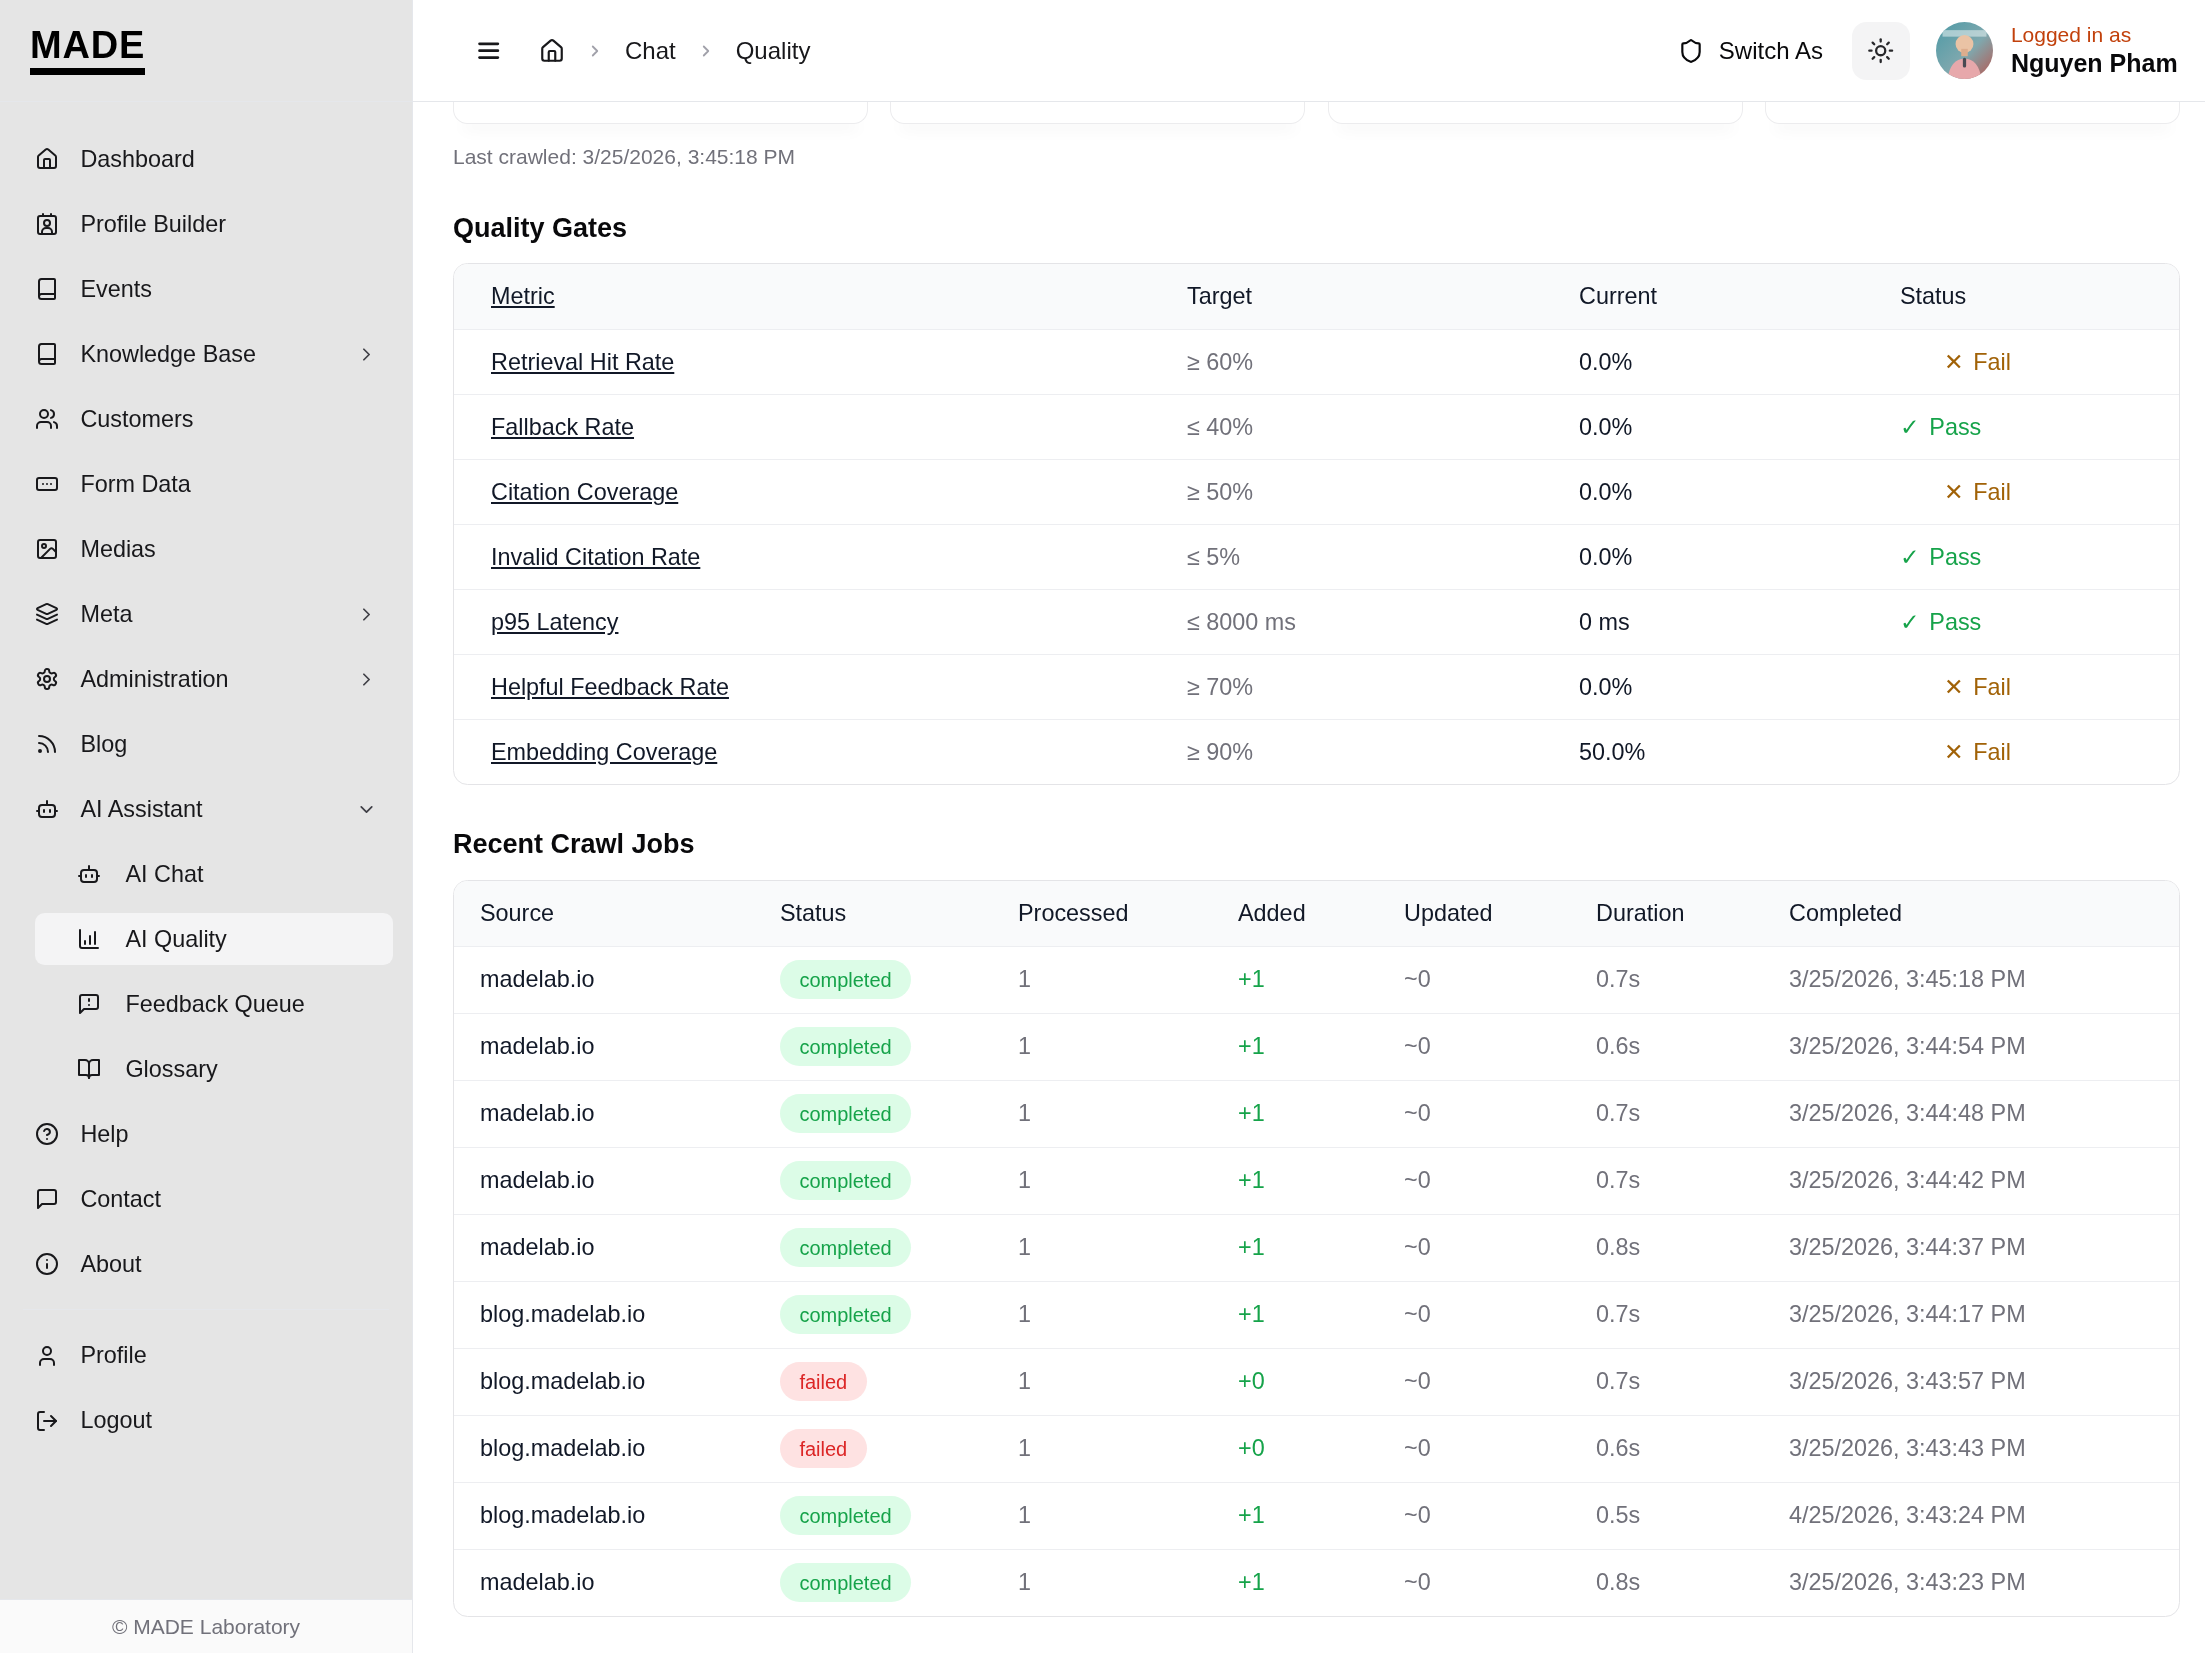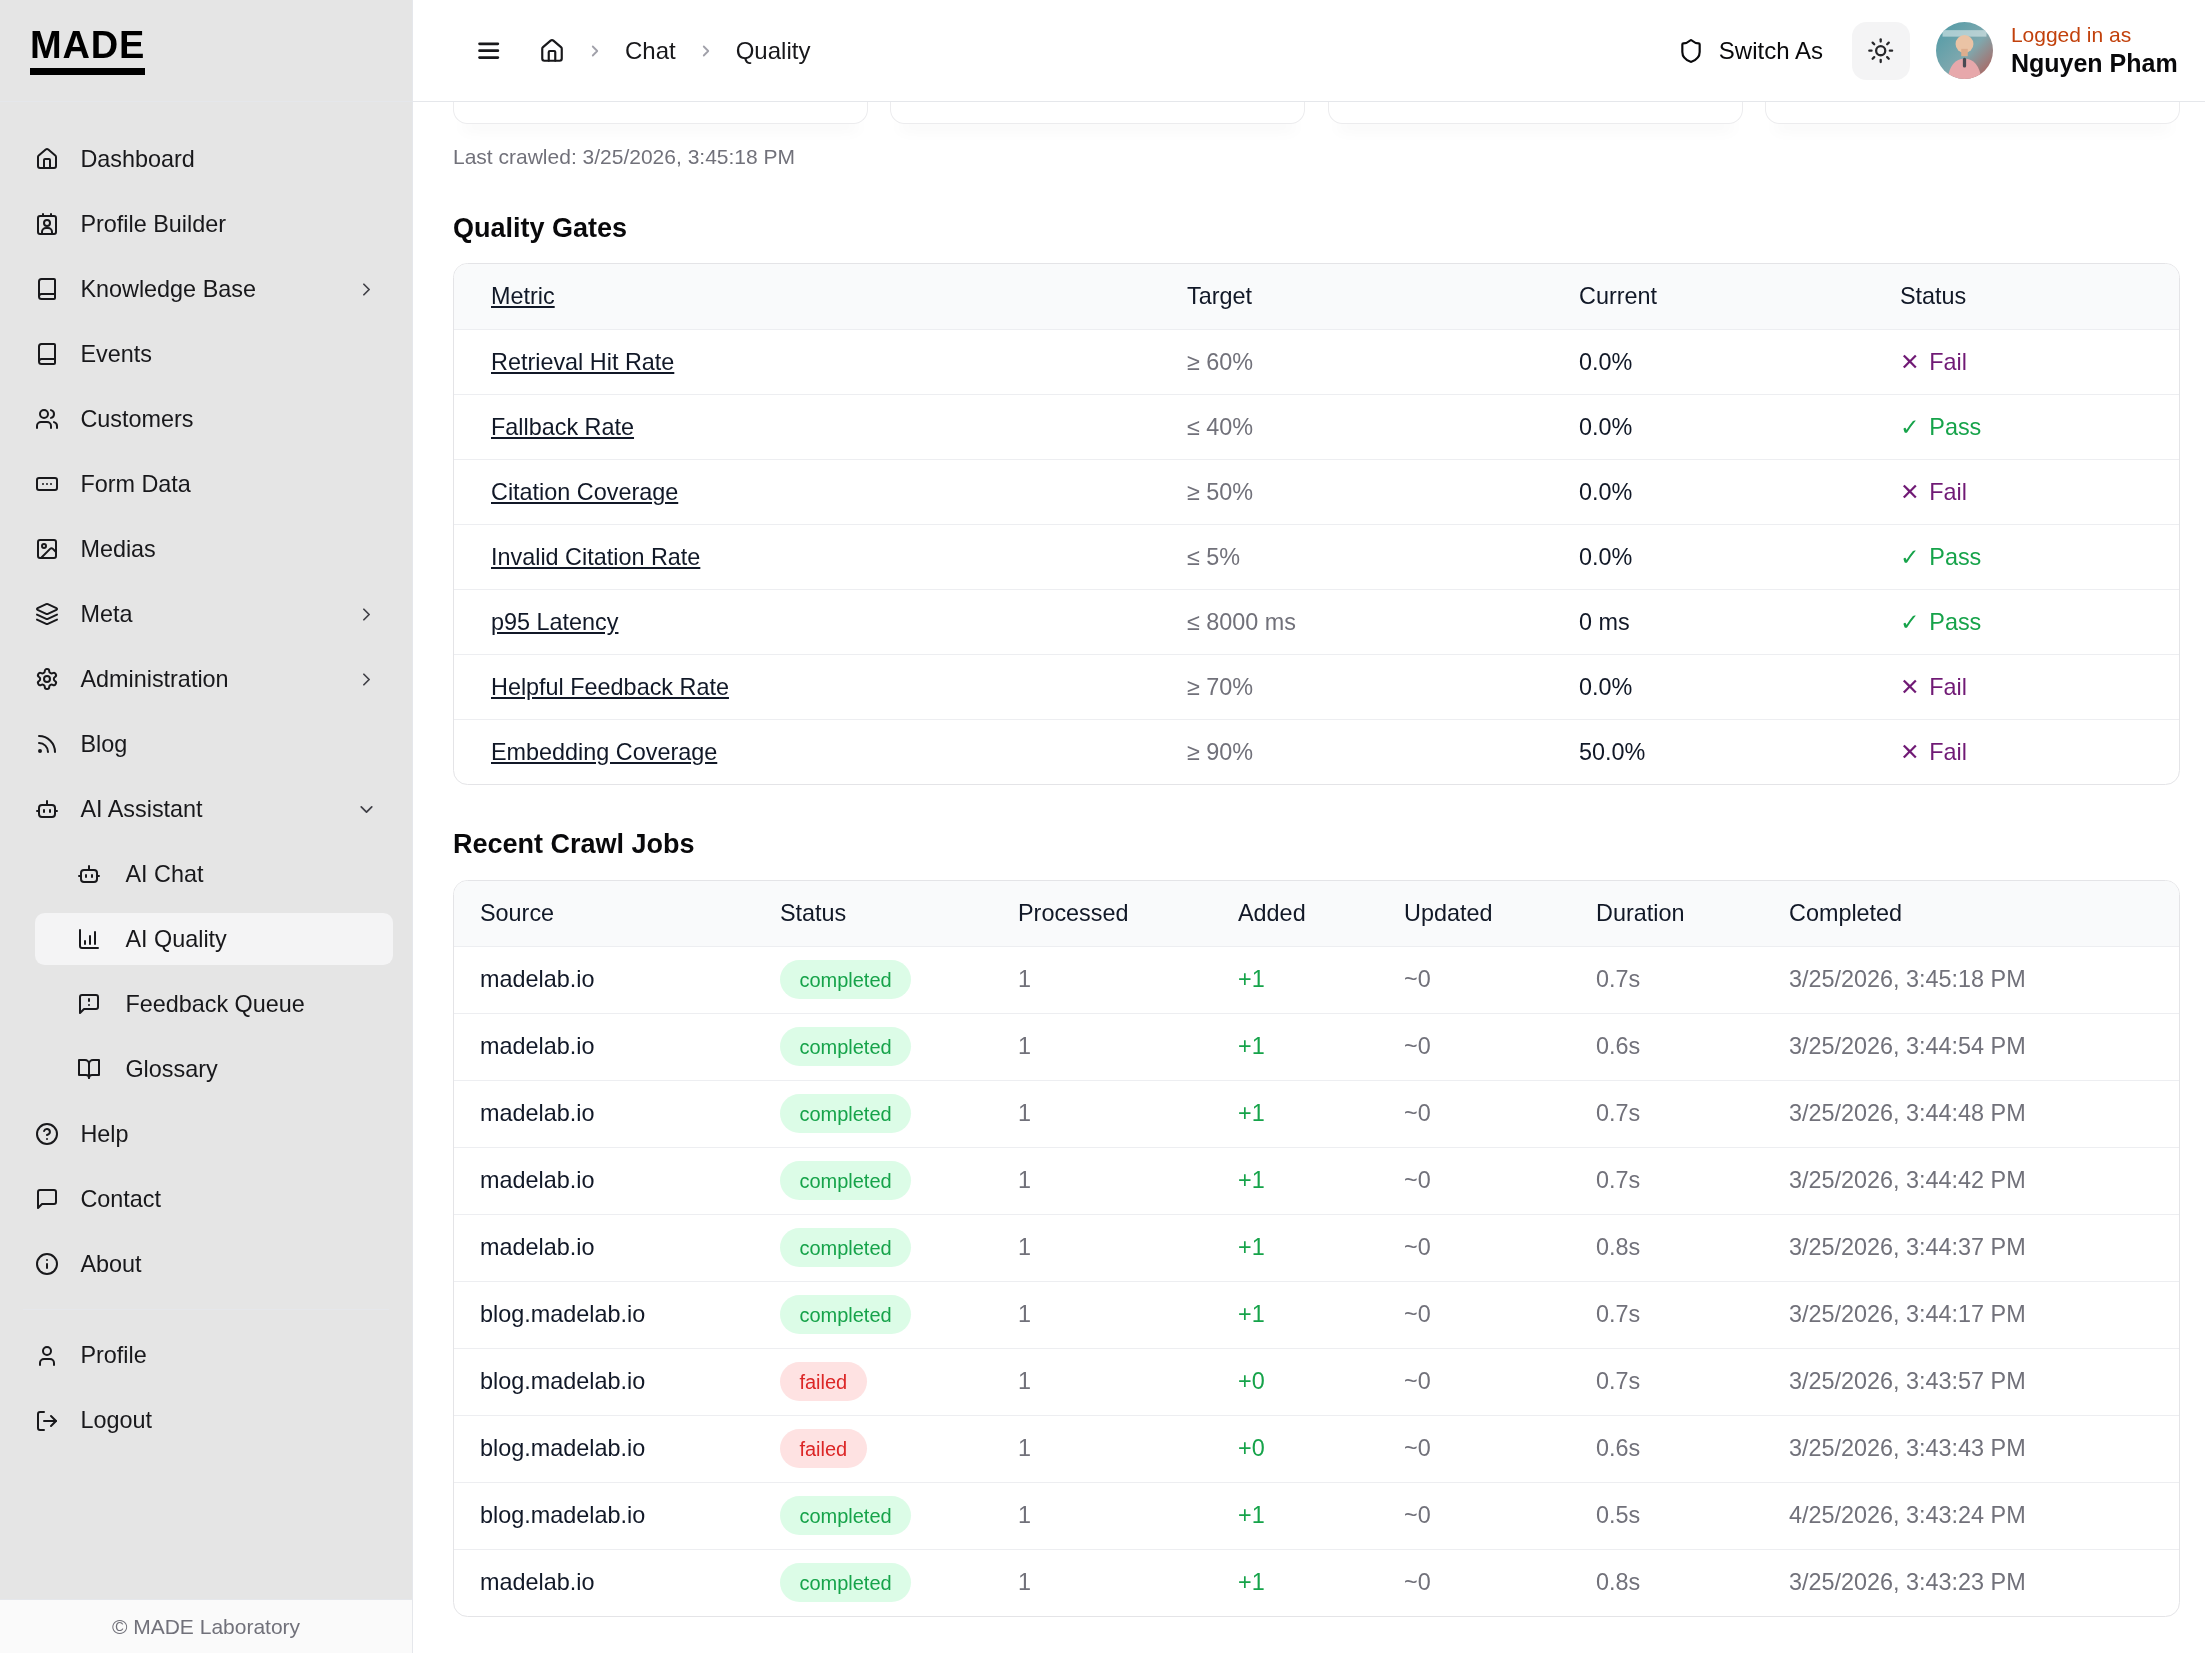--- a/index.html
+++ b/index.html
@@ -79,21 +79,21 @@
   .qg .t-row.head { height: 65px; }
   .jobs .t-row { grid-template-columns: 326px 238px 220px 166px 192px 193px 1fr; height: 67px; }
   .jobs .t-row.head { height: 65px; }
   .qg .cell:first-child { padding-left: 37px; text-decoration: underline; }
   .jobs .cell:first-child { padding-left: 26px; }
   .cell { white-space: nowrap; overflow: hidden; }
   .muted { color: #71717a; }
   .dark { color: #111827; }
   .green { color: #16a34a; }
   .status-pass { color: #16a34a; }
-  .status-fail { color: #701a75; }
+  .status-fail { color: #a16207; margin-left: 44px; }
   .status .x { margin-right: 9.7px; }
   .badge { display: inline-block; padding: 7.3px 19.4px; border-radius: 806px; font-size: 20px; line-height: 1.2; }
   .badge.completed { color: #16a34a; background: #dcfce7; }
   .badge.failed { color: #dc2626; background: #fee2e2; }
 </style>
 </head>
 <body>
 
 <aside class="sidebar">
   <div class="sidebar-logo">
@@ -124,35 +124,35 @@
         </span>
       <span class="label">Profile Builder</span>
     </div>
 
     <div class="nav-item">
       <span class="ic">
           <svg viewBox="0 0 24 24" fill="none" stroke="currentColor" stroke-width="2" stroke-linecap="round" stroke-linejoin="round">
             <path d="M4 19.5v-15A2.5 2.5 0 0 1 6.5 2H19a1 1 0 0 1 1 1v18a1 1 0 0 1-1 1H6.5a2.5 2.5 0 0 1 0-5H20"></path>
           </svg>
         </span>
+      <span class="label">Events</span>
+    </div>
+
+    <div class="nav-item">
+      <span class="ic">
+          <svg viewBox="0 0 24 24" fill="none" stroke="currentColor" stroke-width="2" stroke-linecap="round" stroke-linejoin="round">
+            <path d="M4 19.5v-15A2.5 2.5 0 0 1 6.5 2H19a1 1 0 0 1 1 1v18a1 1 0 0 1-1 1H6.5a2.5 2.5 0 0 1 0-5H20"></path>
+          </svg>
+        </span>
       <span class="label">Knowledge Base</span>
       <span class="chev">
           <svg viewBox="0 0 24 24" fill="none" stroke="currentColor" stroke-width="2" stroke-linecap="round" stroke-linejoin="round">
             <path d="m9 18 6-6-6-6"></path>
           </svg>
         </span>
-    </div>
-
-    <div class="nav-item">
-      <span class="ic">
-          <svg viewBox="0 0 24 24" fill="none" stroke="currentColor" stroke-width="2" stroke-linecap="round" stroke-linejoin="round">
-            <path d="M4 19.5v-15A2.5 2.5 0 0 1 6.5 2H19a1 1 0 0 1 1 1v18a1 1 0 0 1-1 1H6.5a2.5 2.5 0 0 1 0-5H20"></path>
-          </svg>
-        </span>
-      <span class="label">Events</span>
     </div>
 
     <div class="nav-item">
       <span class="ic">
           <svg viewBox="0 0 24 24" fill="none" stroke="currentColor" stroke-width="2" stroke-linecap="round" stroke-linejoin="round">
             <path d="M16 21v-2a4 4 0 0 0-4-4H6a4 4 0 0 0-4 4v2"></path>
             <circle cx="9" cy="7" r="4"></circle>
             <path d="M22 21v-2a4 4 0 0 0-3-3.87"></path>
             <path d="M16 3.13a4 4 0 0 1 0 7.75"></path>
           </svg>

